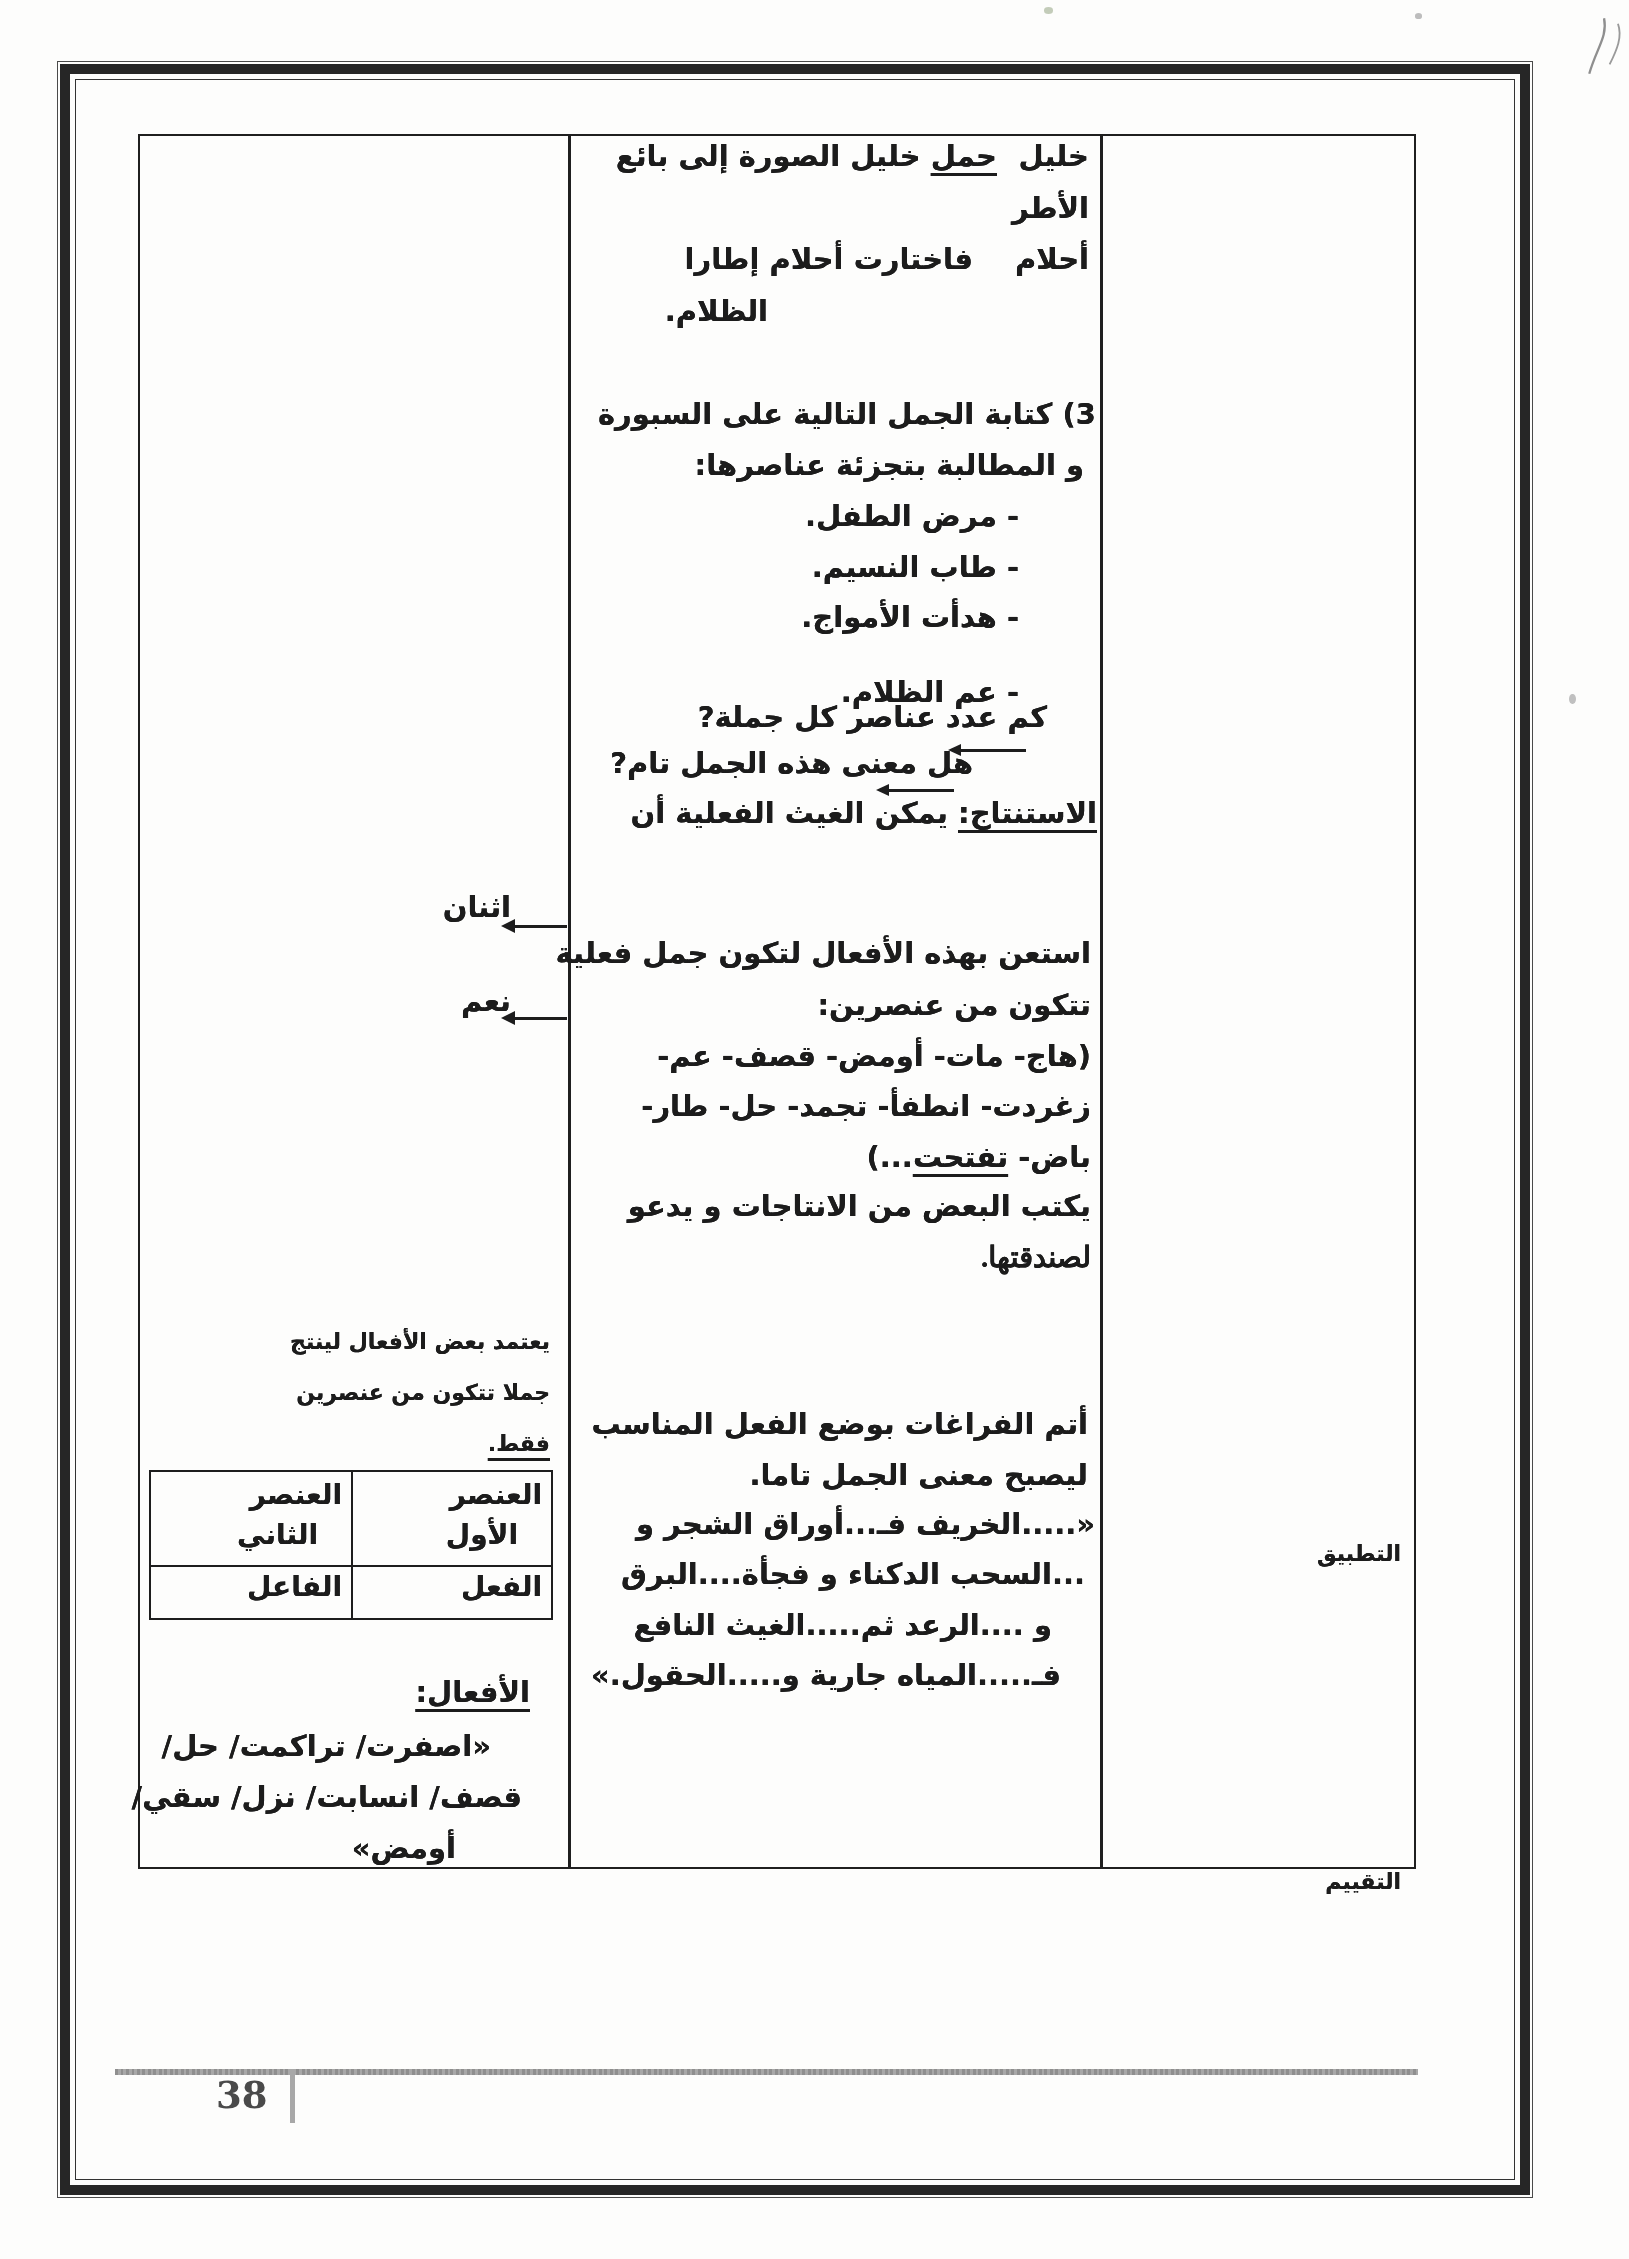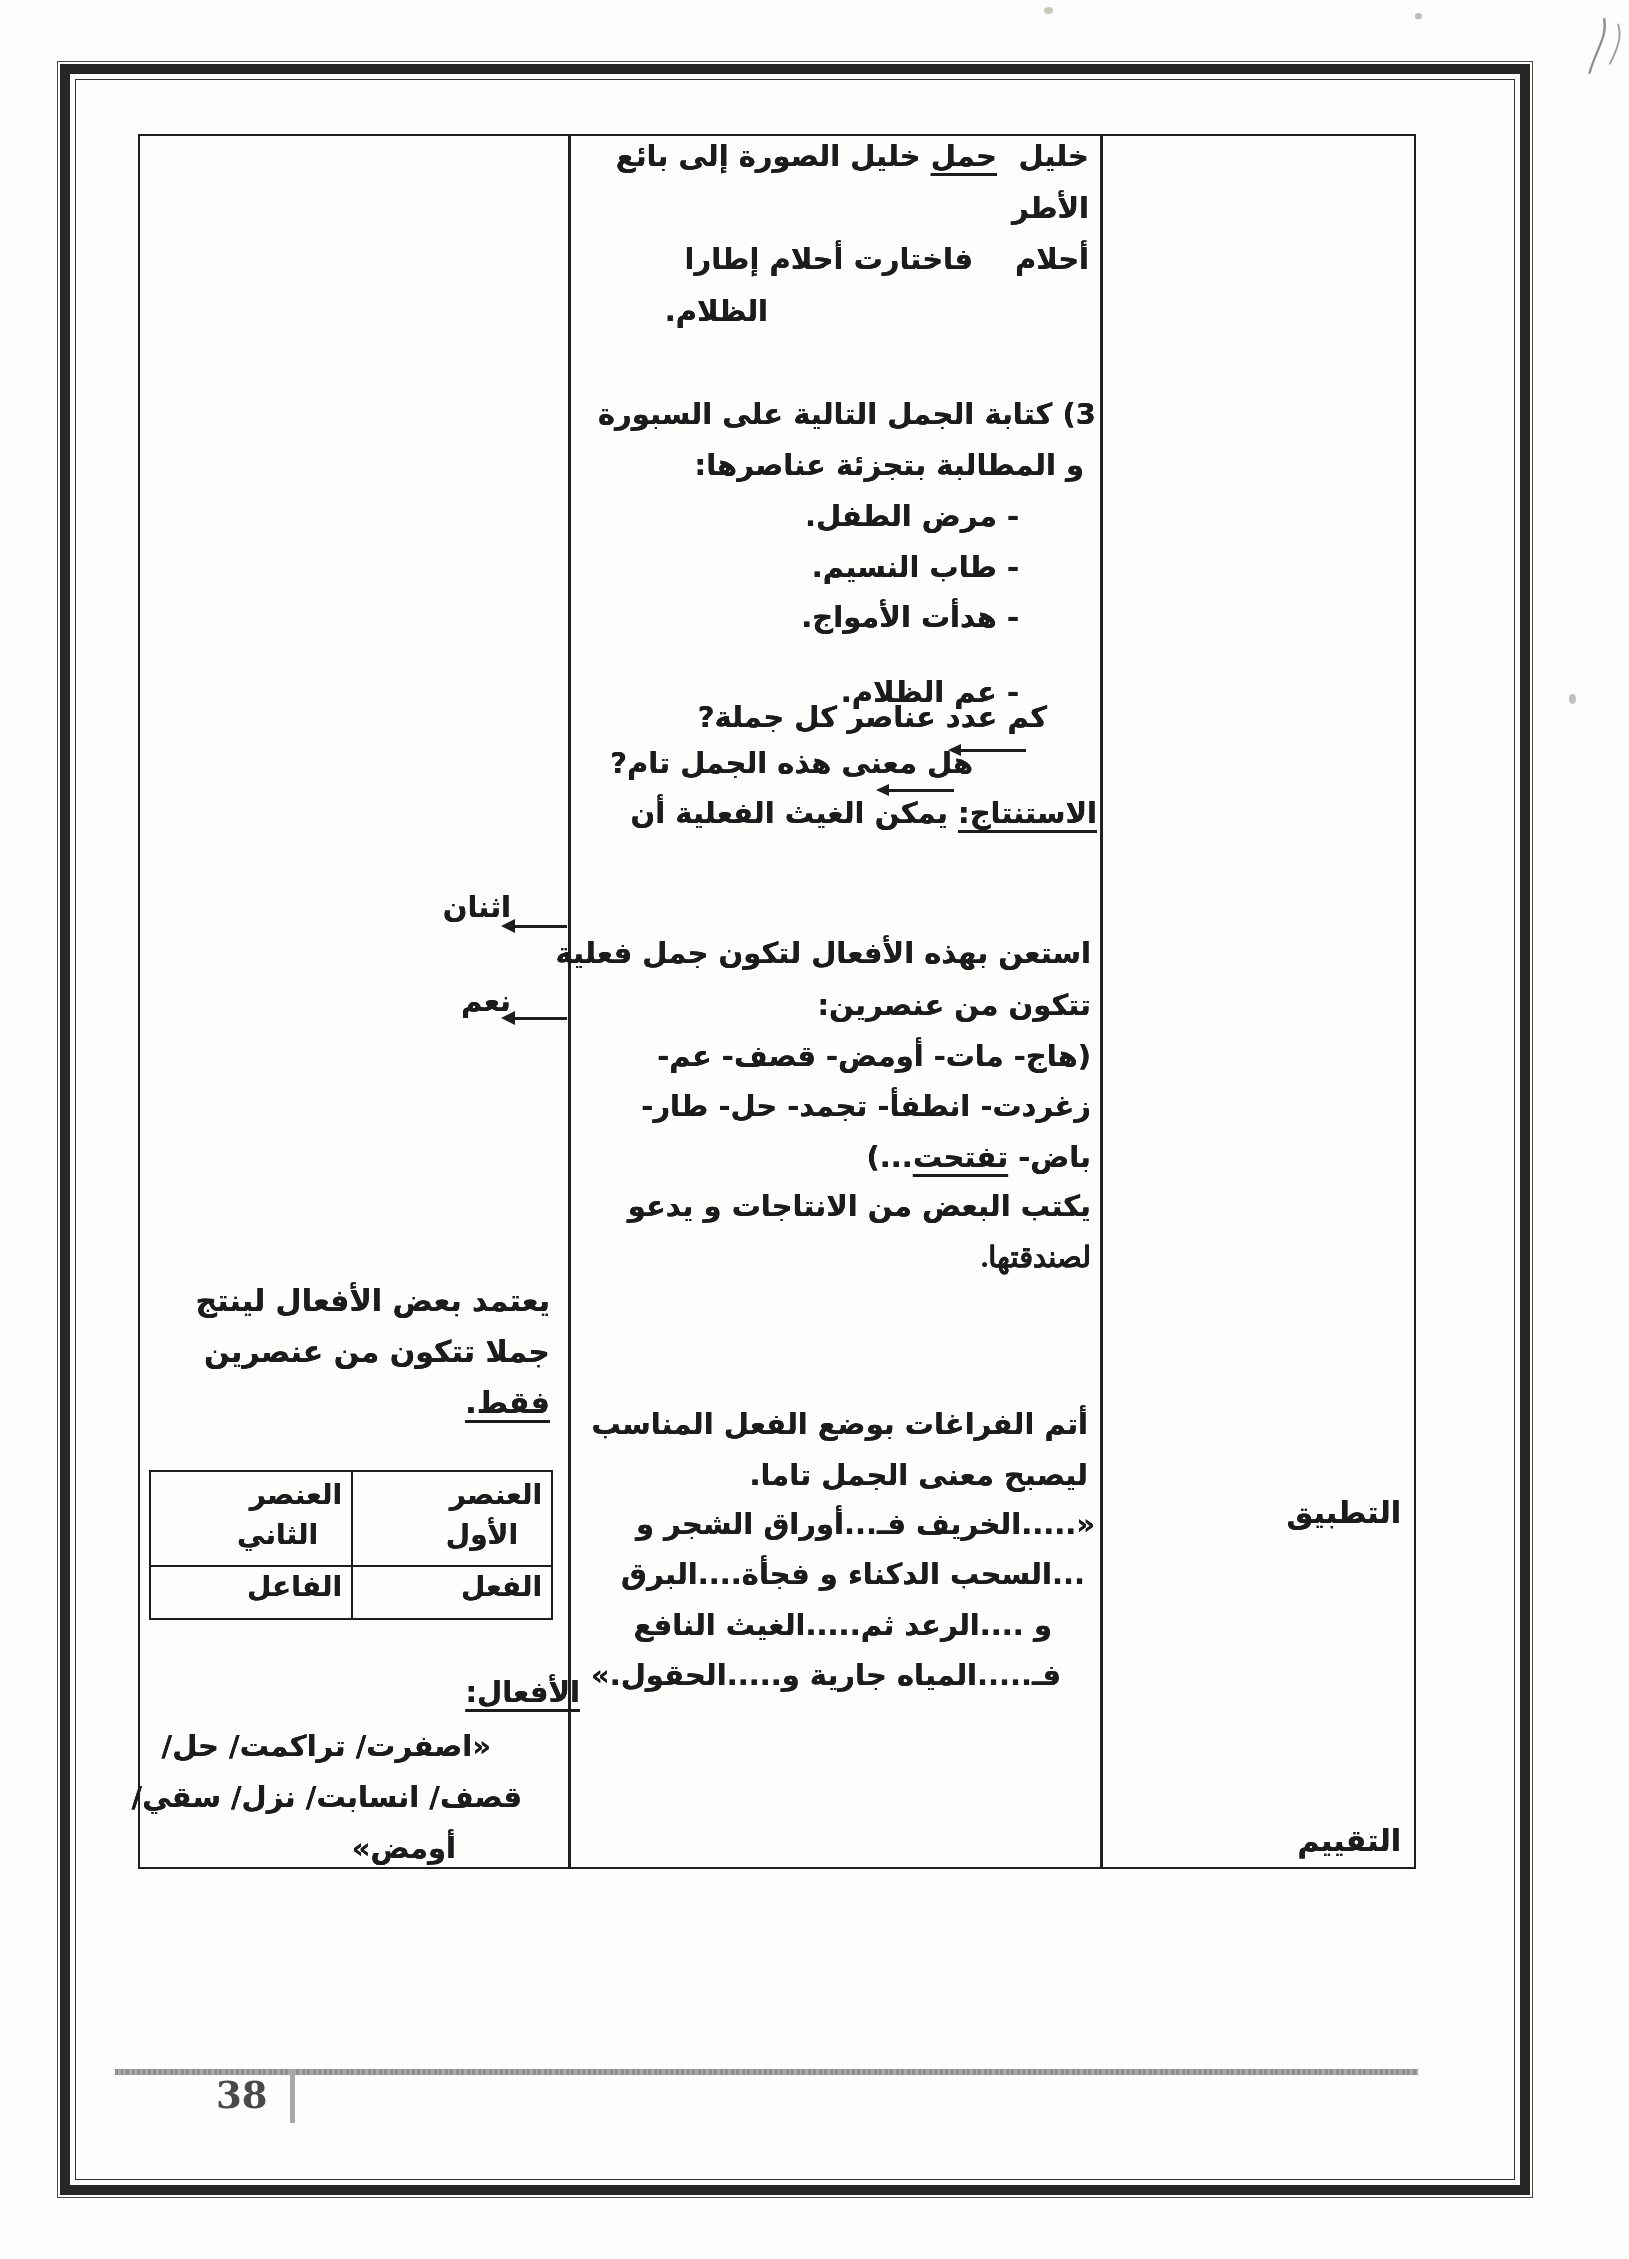--- a/index.html
+++ b/index.html
@@ -14,21 +14,21 @@
   .frame-inner{position:absolute; inset:5.5px; border:1.8px solid #323232;}
   
   .main-table{position:absolute; left:138px; top:134px; width:1278px; height:1735px;
     border:2.8px solid #1f1f1f; box-sizing:border-box;}
   .vdiv{position:absolute; top:0; bottom:0; width:2.8px; background:#1f1f1f;}
   .vdiv-notes{left:428px;}
   .vdiv-stage{left:960px;}
   
   .ln{position:absolute; white-space:nowrap; direction:rtl; unicode-bidi:embed;
     font-weight:700; font-size:29px; line-height:1.3; text-shadow:0 0 0.6px #111;}
-  .big{font-size:30px;}
+  .big{font-size:22px;margin-top:47px;}
   .u{text-decoration:underline; text-decoration-thickness:2.8px; text-underline-offset:6.5px;}
   
   .arrow-left{position:absolute; height:2.8px; background:#1d1d1d;}
   .arrow-left::before{content:""; position:absolute; left:-14px; top:-6.5px; width:0; height:0;
     border-top:7.4px solid transparent; border-bottom:7.4px solid transparent;
     border-right:14.8px solid #1d1d1d;}
   .arrow-small{height:2.8px;}
   .arrow-small::before{left:-12px; top:-5.5px; border-top:6.5px solid transparent;
     border-bottom:6.5px solid transparent; border-right:13px solid #1d1d1d;}
   
@@ -119,21 +119,21 @@
         <span class="cell-line indent">الأول</span>
       </div>
       <div class="c hr">
         <span class="cell-line">العنصر</span>
         <span class="cell-line indent">الثاني</span>
       </div>
       <div class="c c1">الفعل</div>
       <div class="c">الفاعل</div>
     </div>
 
-    <div class="ln u" style="right:834px; top:1538px;">الأفعال:</div>
+    <div class="ln u" style="right:884px; top:1538px;">الأفعال:</div>
     <div class="ln" style="right:923px; top:1592px;">«اصفرت/ تراكمت/ حل/</div>
     <div class="ln" style="right:892px; top:1643px;">قصف/ انسابت/ نزل/ سقي/</div>
     <div class="ln" style="right:958px; top:1694px;">أومض»</div>
   </div>
 
   <div class="footer-rule"></div>
   <div class="footer-tick"></div>
   <div class="page-number">38</div>
 
   <svg class="squiggle" width="50" height="76" viewBox="0 0 54 82">

